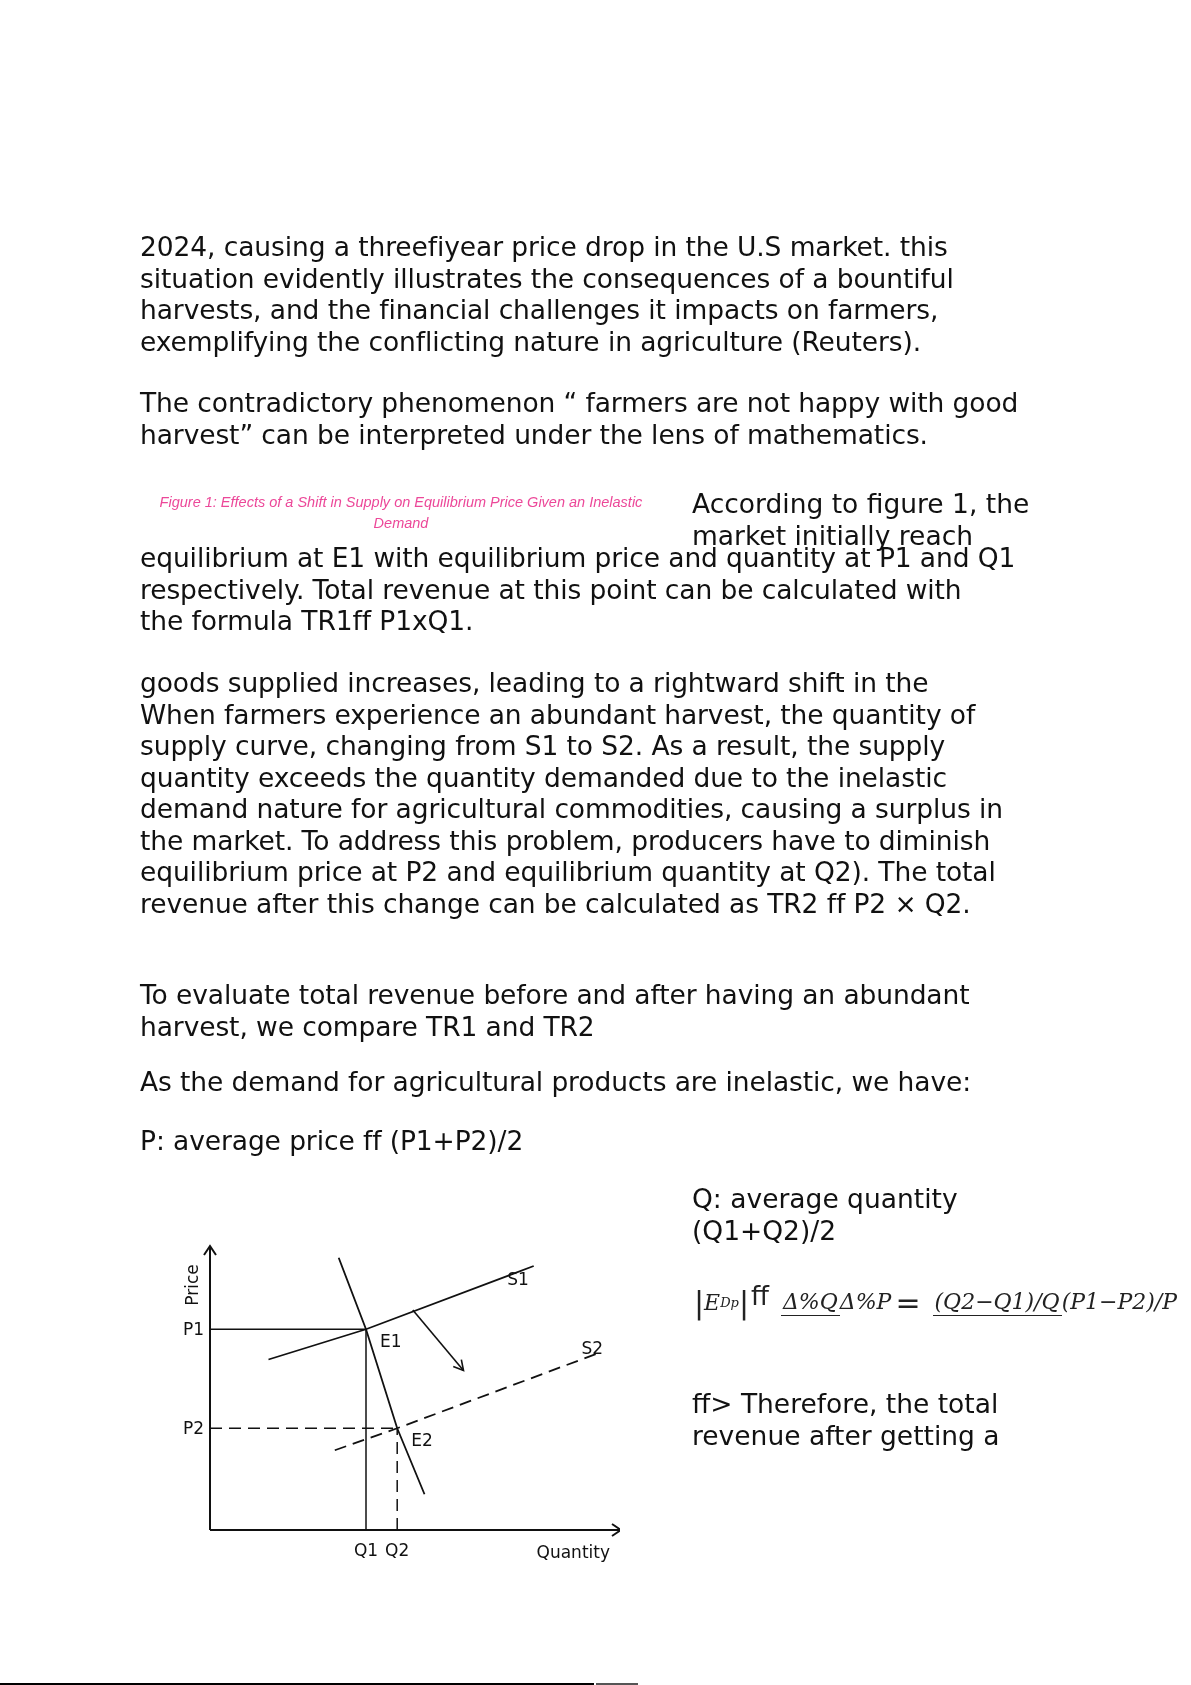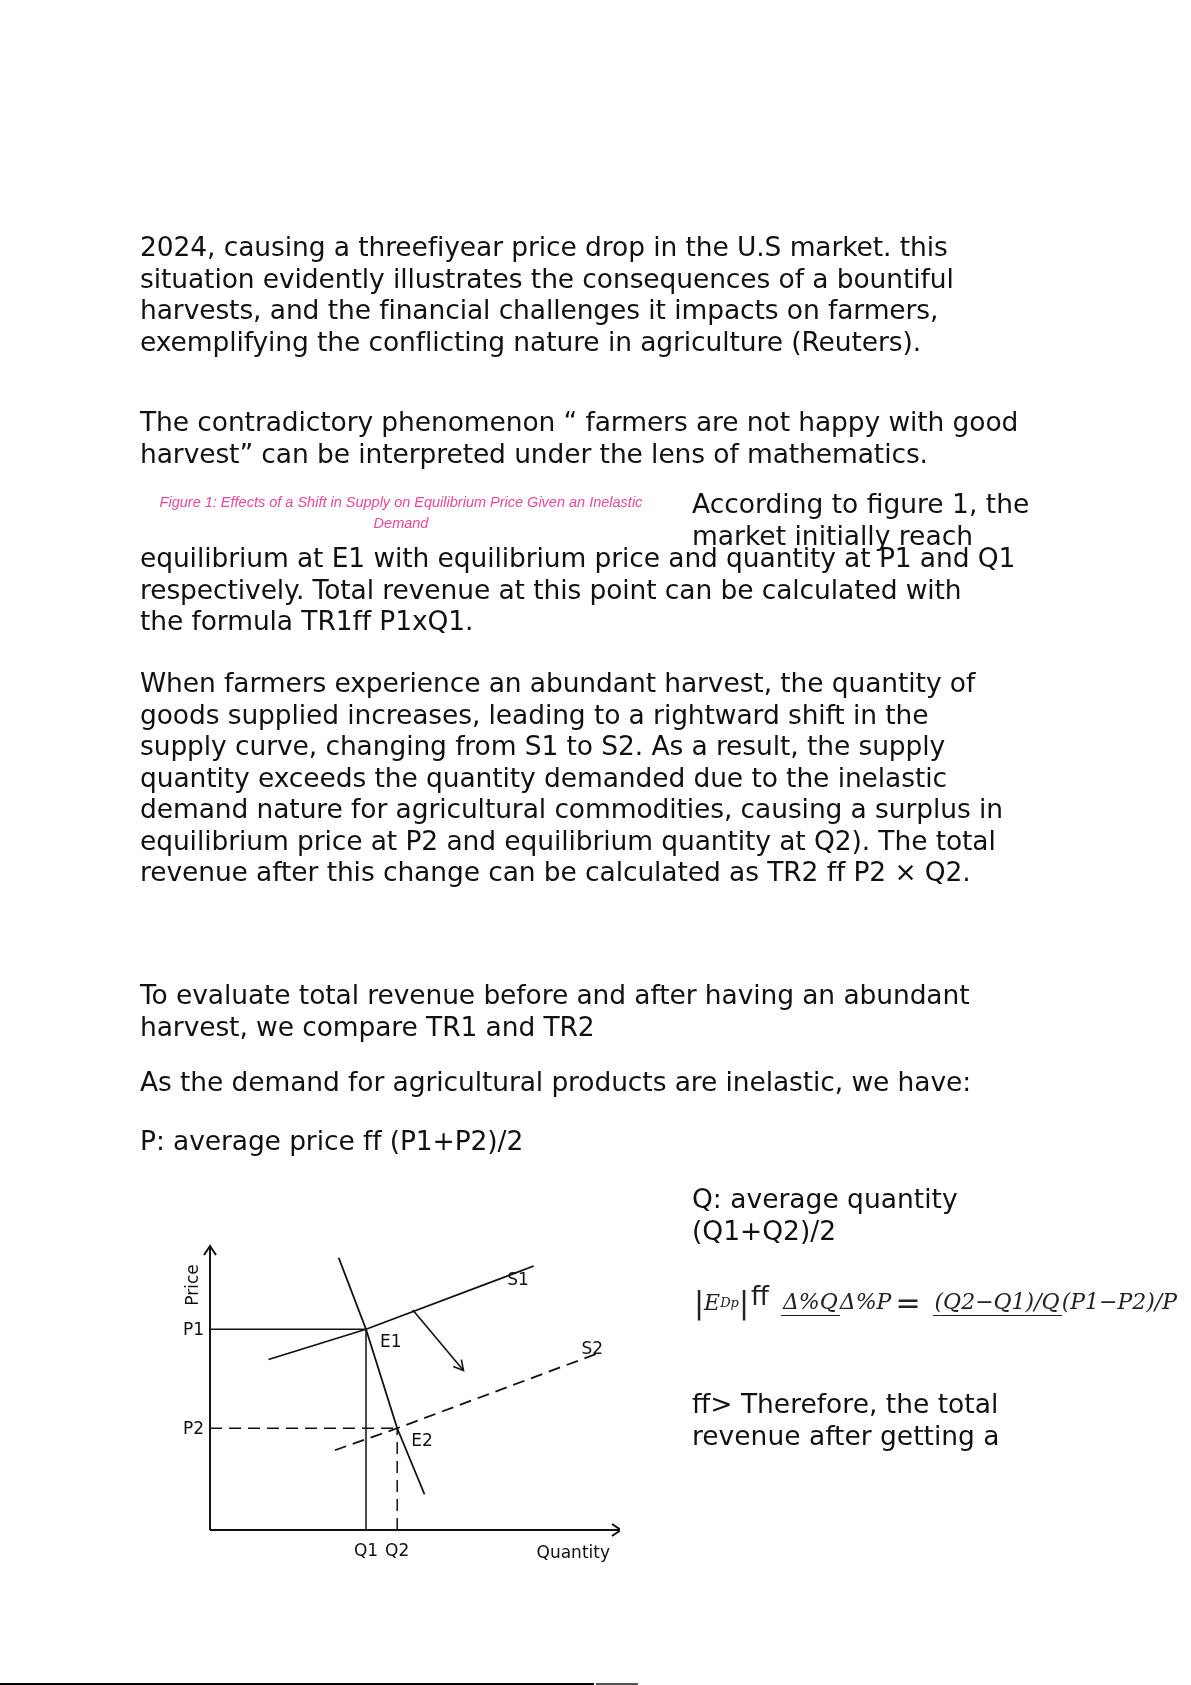--- a/index.html
+++ b/index.html
@@ -26,21 +26,21 @@
 </head>
 <body>
 
 <div class="p" style="top:231px">
   <span class="line">2024, causing a threefiyear price drop in the U.S market. this</span>
   <span class="line">situation evidently illustrates the consequences of a bountiful</span>
   <span class="line">harvests, and the financial challenges it impacts on farmers,</span>
   <span class="line">exemplifying the conflicting nature in agriculture (Reuters).</span>
 </div>
 
-<div class="p" style="top:406px">
+<div class="p" style="top:387px">
   <span class="line">The contradictory phenomenon “ farmers are not happy with good</span>
   <span class="line">harvest” can be interpreted under the lens of mathematics.</span>
 </div>
 
 <div class="caption">
   <div>Figure 1: Effects of a Shift in Supply on Equilibrium Price Given an Inelastic</div>
   <div>Demand</div>
 </div>
 
 <div class="side" style="top:488px">
@@ -48,25 +48,26 @@
   <span class="line" style="display:block">market initially reach</span>
 </div>
 
 <div class="p" style="top:542px">
   <span class="line">equilibrium at E1 with equilibrium price and quantity at P1 and Q1</span>
   <span class="line">respectively. Total revenue at this point can be calculated with</span>
   <span class="line">the formula TR1ff P1xQ1.</span>
 </div>
 
 <div class="p" style="top:667px">
+  <span class="line">goods supplied increases, leading to a rightward shift in the</span>
   <span class="line">When farmers experience an abundant harvest, the quantity of</span>
-  <span class="line">goods supplied increases, leading to a rightward shift in the</span>
   <span class="line">supply curve, changing from S1 to S2. As a result, the supply</span>
   <span class="line">quantity exceeds the quantity demanded due to the inelastic</span>
   <span class="line">demand nature for agricultural commodities, causing a surplus in</span>
+  <span class="line">the market. To address this problem, producers have to diminish</span>
   <span class="line">equilibrium price at P2 and equilibrium quantity at Q2). The total</span>
   <span class="line">revenue after this change can be calculated as TR2 ff P2 × Q2.</span>
 </div>
 
 <div class="p" style="top:979px">
   <span class="line">To evaluate total revenue before and after having an abundant</span>
   <span class="line">harvest, we compare TR1 and TR2</span>
 </div>
 
 <div class="p" style="top:1066px">

